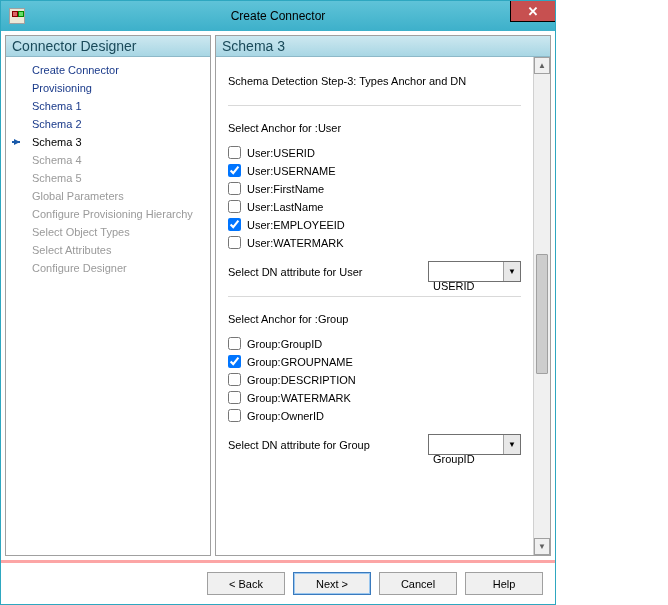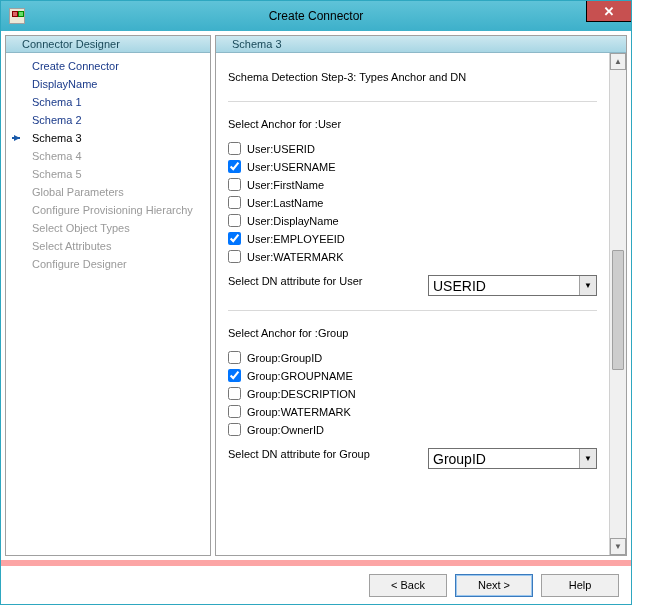--- a/index.html
+++ b/index.html
@@ -4,21 +4,21 @@
 <style>
   * { box-sizing: border-box; }
   body {
     margin: 0;
     font-family: "Segoe UI", Tahoma, sans-serif;
     font-size: 11px;
     background: #fff;
     overflow: hidden;
   }
   .window {
-    width: 632px;
+    width: 556px;
     height: 605px;
     border: 1px solid #2ea7c0;
     background: #fff;
     position: relative;
     display: flex;
     flex-direction: column;
   }
   .titlebar {
     height: 30px;
     background: linear-gradient(#5fc3d8, #3db0ca);
@@ -76,23 +76,23 @@
   .sidebar {
     width: 206px;
     border: 1px solid #a0a0a0;
     display: flex;
     flex-direction: column;
     margin-right: 4px;
   }
   .panel-header {
     background: linear-gradient(#cde8f0, #a8d6e4);
     border-bottom: 1px solid #8db8c8;
-    padding: 2px 16px;
+    padding: 2px 6px;
     color: #1a4a5a;
-    font-size: 11px;
+    font-size: 14px;
   }
   .nav {
     flex: 1;
     overflow: auto;
     padding: 4px 2px;
   }
   .nav-item {
     padding: 3px 4px 3px 24px;
     color: #1a3a8a;
     cursor: pointer;
@@ -191,51 +191,52 @@
     display: flex;
     align-items: center;
     margin: 5px 0;
   }
   .chk-row input[type=checkbox] {
     width: 13px; height: 13px;
     margin: 0 6px 0 0;
   }
   .dn-row {
     display: flex;
-    align-items: flex-start;
+    align-items: center;
     margin: 12px 0 6px 0;
     gap: 8px;
   }
   .dn-row .lbl {
     flex: 0 0 192px;
   }
   .combo {
     flex: 1;
     display: flex;
     border: 1px solid #707070;
     height: 21px;
     background: #fff;
   }
   .combo .combo-text {
     flex: 1;
     padding: 2px 4px;
-    font-size: 14px;
+    font-size: 11px;
+    margin-top: 16px;
   }
   .combo .combo-btn {
     width: 17px;
     background: #e8e8e8;
     border-left: 1px solid #a0a0a0;
     display: flex;
     align-items: center;
     justify-content: center;
     font-size: 8px;
   }
   .footer {
     height: 44px;
-    border-top: 6px solid #fca5a5;
+    border-top: 3px solid #fca5a5;
     display: flex;
     align-items: center;
     justify-content: flex-end;
     gap: 8px;
     padding: 0 12px;
     background: #fff;
   }
   .btn {
     min-width: 78px;
     height: 23px;
@@ -264,21 +265,21 @@
       <span>✕</span>
     </div>
   </div>
 
   <div class="body">
 
     <div class="sidebar">
       <div class="panel-header">Connector Designer</div>
       <div class="nav" id="nav">
           <div class="nav-item"><span>Create Connector</span></div>
-          <div class="nav-item"><span>DisplayName</span></div>
+          <div class="nav-item"><span>Provisioning</span></div>
           <div class="nav-item"><span>Schema 1</span></div>
           <div class="nav-item"><span>Schema 2</span></div>
           <div class="nav-item current"><span>Schema 3</span></div>
           <div class="nav-item disabled"><span>Schema 4</span></div>
           <div class="nav-item disabled"><span>Schema 5</span></div>
           <div class="nav-item disabled"><span>Global Parameters</span></div>
           <div class="nav-item disabled"><span>Configure Provisioning Hierarchy</span></div>
           <div class="nav-item disabled"><span>Select Object Types</span></div>
           <div class="nav-item disabled"><span>Select Attributes</span></div>
           <div class="nav-item disabled"><span>Configure Designer</span></div>
@@ -305,24 +306,20 @@
               </label>
               <label class="chk-row">
                 <input type="checkbox" style="">
                 <span>User:FirstName</span>
               </label>
               <label class="chk-row">
                 <input type="checkbox" style="">
                 <span>User:LastName</span>
               </label>
               <label class="chk-row">
-                <input type="checkbox" style="">
-                <span>User:DisplayName</span>
-              </label>
-              <label class="chk-row">
                 <input type="checkbox" checked="" style="">
                 <span>User:EMPLOYEEID</span>
               </label>
               <label class="chk-row">
                 <input type="checkbox" style="">
                 <span>User:WATERMARK</span>
               </label>
             </div>
           <div class="dn-row">
             <div class="lbl">Select DN attribute for User</div>
@@ -375,16 +372,17 @@
           <div class="sb-btn">▼</div>
         </div>
       </div>
     </div>
 
   </div>
 
   <div class="footer">
     <div class="btn">&lt;  Back</div>
     <div class="btn default">Next  &gt;</div>
+    <div class="btn">Cancel</div>
     <div class="btn">Help</div>
   </div>
 
 </div>
 
 </body></html>

